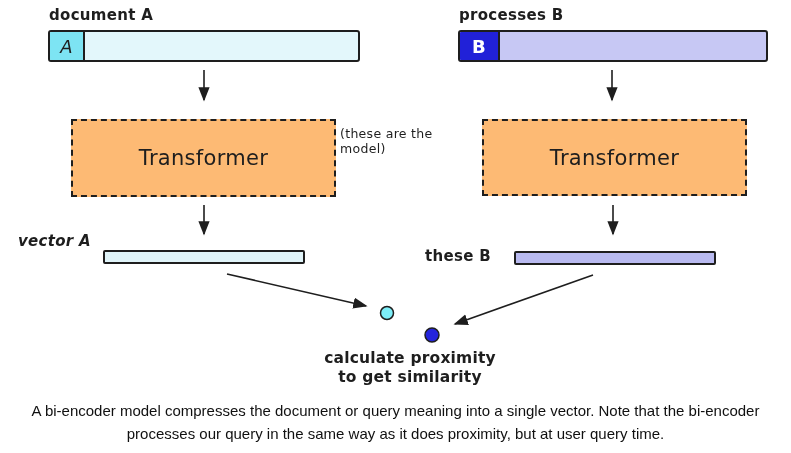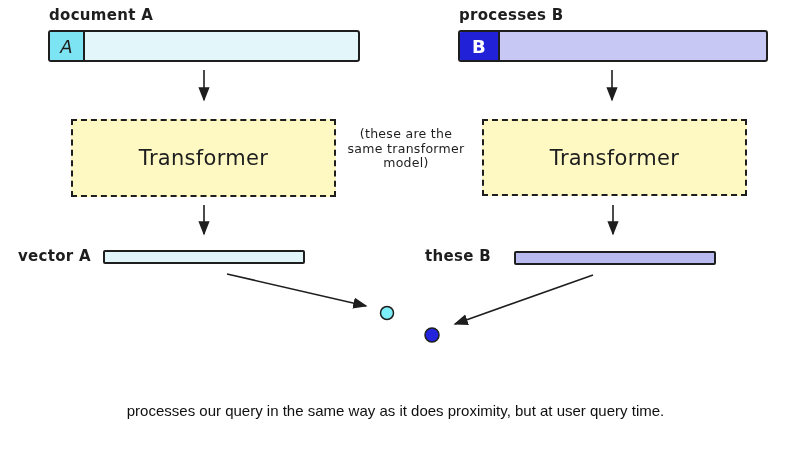--- a/index.html
+++ b/index.html
@@ -59,39 +59,39 @@
   .token.b { width: 38px; background: #2121d8; color: #ffffff; font-weight: bold; font-style: normal; }
 
   .transformer-box {
     position: absolute;
     box-sizing: border-box;
     border: 2px dashed #1e1e1e;
     display: flex;
     align-items: center;
     justify-content: center;
     font-size: 21px;
-    background: #fef9c3;
+    background: #fdba74;
   }
   .transformer-box.left  { left: 71px;  top: 119px; width: 265px; height: 78px; }
   .transformer-box.right { left: 482px; top: 119px; width: 265px; height: 77px; }
 
   .note {
     position: absolute;
     left: 340px; top: 127px; width: 132px;
-    text-align: center;
+    text-align: left;
     font-size: 12.5px;
     line-height: 14.5px;
   }
 
   .vector-label {
     position: absolute;
     font-size: 15px;
     font-weight: bold;
   }
-  .vector-label.a { left: 18px;  top: 247px; }
+  .vector-label.a { left: 18px;  top: 232px; font-style: italic; }
   .vector-label.b { left: 425px; top: 247px; }
 
   .vector-bar {
     position: absolute;
     box-sizing: border-box;
     height: 14px;
     border: 2px solid #1e1e1e;
     border-radius: 2px;
   }
   .vector-bar.a { left: 103px; top: 250px; width: 202px; background: #e0f4f9; }
@@ -150,28 +150,32 @@
 
   <div class="transformer-box left hw">
     <span>Transformer</span>
   </div>
   <div class="transformer-box right hw">
     <span>Transformer</span>
   </div>
 
   <div class="note hw">
     <div>(these are the</div>
-    <div>same transformer</div>
     <div>model)</div>
   </div>
 
   <div class="hw vector-label a">vector A</div>
   <div class="vector-bar a"></div>
 
   <div class="hw vector-label b">these B</div>
   <div class="vector-bar b"></div>
 
+  <div class="proximity hw">
+    <div>calculate proximity</div>
+    <div>to get similarity</div>
+  </div>
 
   <div class="caption">
+    <div>A bi-encoder model compresses the document or query meaning into a single vector. Note that the bi-encoder</div>
     <div>processes our query in the same way as it does proximity, but at user query time.</div>
   </div>
 
 </div>
 
 </body></html>

